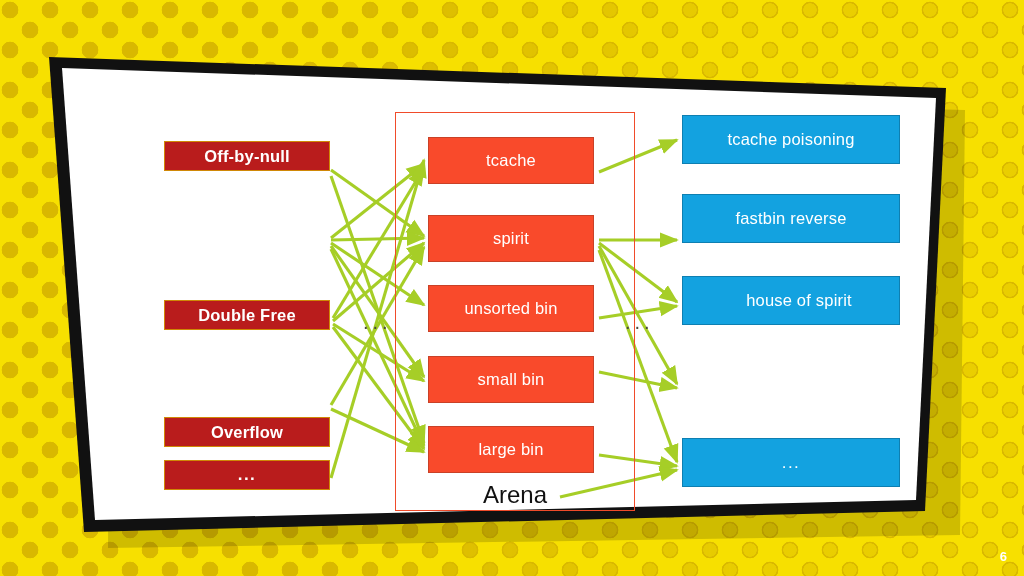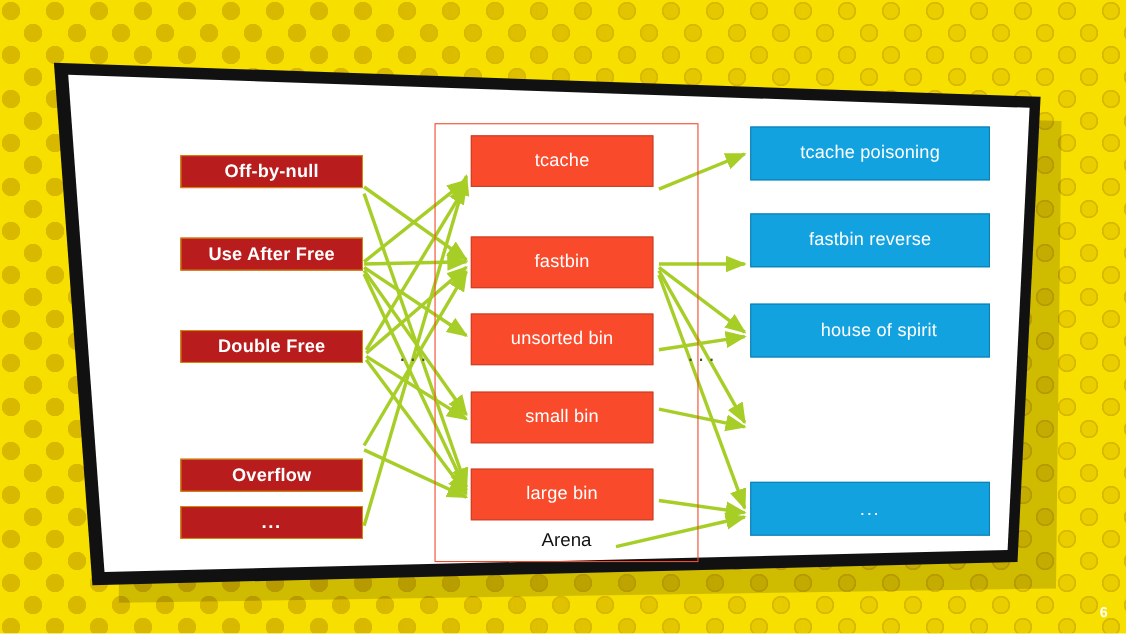--- a/index.html
+++ b/index.html
@@ -103,21 +103,21 @@
     height: 399px;
     border: 1.6px solid #F04B2A;
     box-sizing: border-box;
   }
   #arena-label {
     position: absolute;
     left: 395px;
     top: 481px;
     width: 240px;
     text-align: center;
-    font-size: 17px;
+    font-size: 24px;
     color: #111;
     font-family: "Liberation Sans", sans-serif;
   }
 
   .ell {
     position: absolute;
     color: #4a4a3a;
     font-size: 20px;
     letter-spacing: 4px;
     font-family: "Liberation Sans", sans-serif;
@@ -192,38 +192,35 @@
 
     <div id="arena-rect"></div>
     <div id="arena-label">Arena</div>
 
     <div class="ell" style="left:363px; top:311px;">...</div>
     <div class="ell" style="left:625px; top:311px;">...</div>
 
     <div class="node orange" style="left:164px; top:141px;">
       <span>Off-by-null</span>
     </div>
-    <div class="node orange" style="left:164px; top:216px;">
-      <span>Use After Free</span>
-    </div>
     <div class="node orange" style="left:164px; top:300px;">
       <span>Double Free</span>
     </div>
     <div class="node orange" style="left:164px; top:387px;margin-top:30px;">
       <span>Overflow</span>
     </div>
     <div class="node orange" style="left:164px; top:460px;">
       <span class="dots">...</span>
     </div>
 
-    <div class="node red" style="left:428px; top:123px;">
+    <div class="node red" style="left:428px; top:137px;">
       <span>tcache</span>
     </div>
     <div class="node red" style="left:428px; top:215px;">
-      <span>fastbin</span>
+      <span>spirit</span>
     </div>
     <div class="node red" style="left:428px; top:285px;">
       <span>unsorted bin</span>
     </div>
     <div class="node red" style="left:428px; top:356px;">
       <span>small bin</span>
     </div>
     <div class="node red" style="left:428px; top:426px;">
       <span>large bin</span>
     </div>

